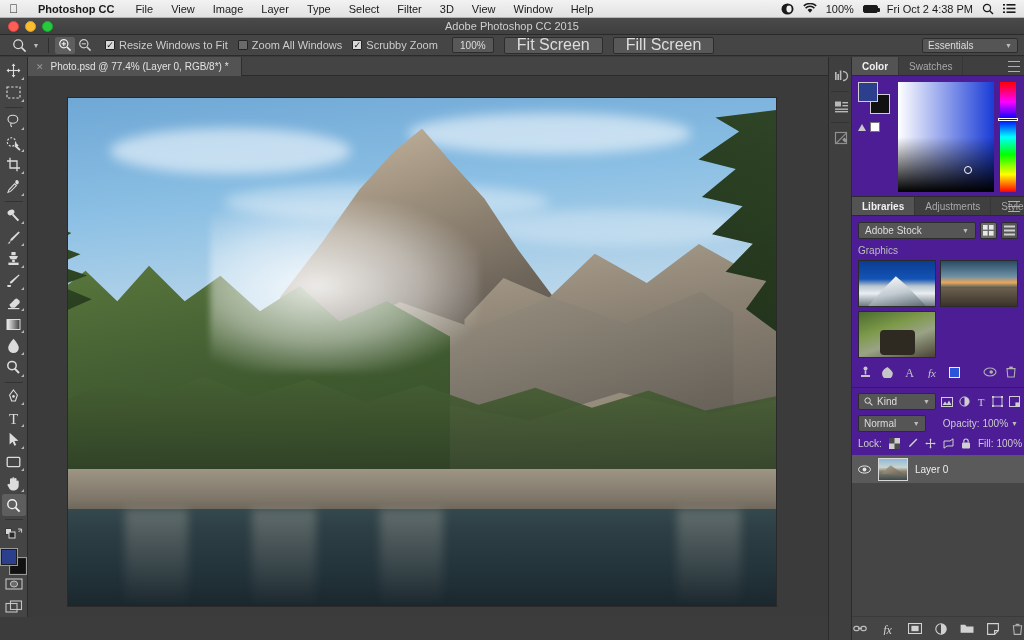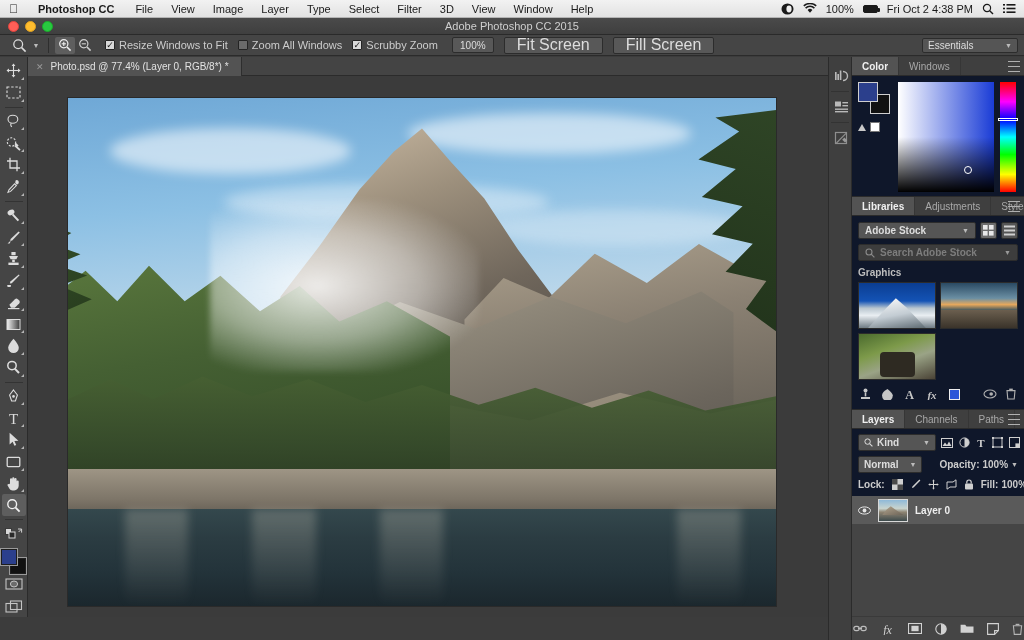--- a/index.html
+++ b/index.html
@@ -211,21 +211,21 @@
   .ptabs{
     height:19px; background:#3f3f3f; display:flex; align-items:stretch;
     border-bottom:1px solid #2b2b2b; position:relative;
   }
   .ptab{ padding:0 10px; display:flex;align-items:center; font-size:10px; color:#a8a8a8;
          border-right:1px solid #363636;}
   .ptab.on{ background:#535353; color:#f0f0f0; font-weight:bold;}
   .pmenu{ position:absolute; right:4px; top:4px; width:12px;height:11px;
           display:flex;flex-direction:column;justify-content:space-between;}
   .pmenu i{ height:1px;background:#b0b0b0;display:block;}
-  .pbody{ background:#0f172a;font-weight:bold; }
+  .pbody{ background:#4c1d95; }
 
   
   .colorpanel{ height:120px; position:relative; padding:6px 4px 4px 6px; display:flex; gap:6px;}
   .cswatch{ position:relative; width:34px;height:34px; }
   .cswatch .a{ position:absolute;left:0;top:0;width:20px;height:20px;background:#2b3f8c;
                border:1px solid #cfcfcf;}
   .cswatch .b{ position:absolute;left:12px;top:12px;width:20px;height:20px;background:#111;
                border:1px solid #cfcfcf;}
   .cmini{ position:absolute; left:6px; top:46px; width:34px; }
   .cmini .row{ display:flex; align-items:center; gap:4px; margin-bottom:5px;}
@@ -667,21 +667,21 @@
           <path d="M2.4 12 L12 2.4" stroke="#8f8f8f" stroke-width="1.2"></path>
           <path d="M10.4 6.6 L13.2 9.4 L11 11.6 L8.2 8.8z" fill="#9a9a9a"></path>
         </svg>
     </div>
   </div>
 
   <div class="rightdock">
 
     <div class="ptabs">
       <div class="ptab on">Color</div>
-      <div class="ptab">Windows</div>
+      <div class="ptab">Swatches</div>
       <div class="pmenu">
           <i></i>
           <i></i>
           <i></i>
         </div>
     </div>
     <div class="pbody colorpanel">
       <div class="cswatch">
         <span class="b"></span>
         <span class="a"></span>
@@ -730,30 +730,20 @@
         </div>
         <div class="viewbtn">
           <svg width="11" height="11" viewBox="0 0 11 11">
               <g fill="#cfcfcf">
                 <rect x="0" y="0.5" width="11" height="2"></rect>
                 <rect x="0" y="4.5" width="11" height="2"></rect>
                 <rect x="0" y="8.5" width="11" height="2"></rect>
               </g>
             </svg>
         </div>
-      </div>
-      <div class="searchrow">
-        <span>
-          <svg width="10" height="10" viewBox="0 0 10 10">
-              <circle cx="4" cy="4" r="3" stroke="#8a8a8a" stroke-width="1.1" fill="none"></circle>
-              <line x1="6.2" y1="6.2" x2="9.4" y2="9.4" stroke="#8a8a8a" stroke-width="1.2"></line>
-            </svg>
-        </span>
-        <span>Search Adobe Stock</span>
-        <span class="cv">▼</span>
       </div>
       <div class="grlabel">Graphics</div>
       <div class="grid">
         <div class="thumb th1"></div>
         <div class="thumb th2"></div>
         <div class="thumb th3"></div>
       </div>
       <div class="libfoot">
         <span>
           <svg width="11" height="12" viewBox="0 0 11 12">
@@ -790,30 +780,20 @@
                 <path d="M1 2.6 h8 l-0.8 8.4 h-6.4z" fill="none" stroke="#b0b0b0" stroke-width="1.1"></path>
                 <rect x="3.2" y="0.6" width="3.6" height="1.4" fill="#b0b0b0"></rect>
               </svg>
           </span>
         </span>
       </div>
     </div>
 
     <div class="psep"></div>
 
-    <div class="ptabs">
-      <div class="ptab on">Layers</div>
-      <div class="ptab">Channels</div>
-      <div class="ptab">Paths</div>
-      <div class="pmenu">
-          <i></i>
-          <i></i>
-          <i></i>
-        </div>
-    </div>
     <div class="pbody lyrbody">
       <div class="filterrow">
         <div class="kindsel">
           <span>
             <svg width="9" height="9" viewBox="0 0 9 9">
                 <circle cx="3.6" cy="3.6" r="2.7" stroke="#ddd" stroke-width="1" fill="none"></circle>
                 <line x1="5.6" y1="5.6" x2="8.4" y2="8.4" stroke="#ddd" stroke-width="1.1"></line>
               </svg>
           </span>
           <span>Kind</span>

